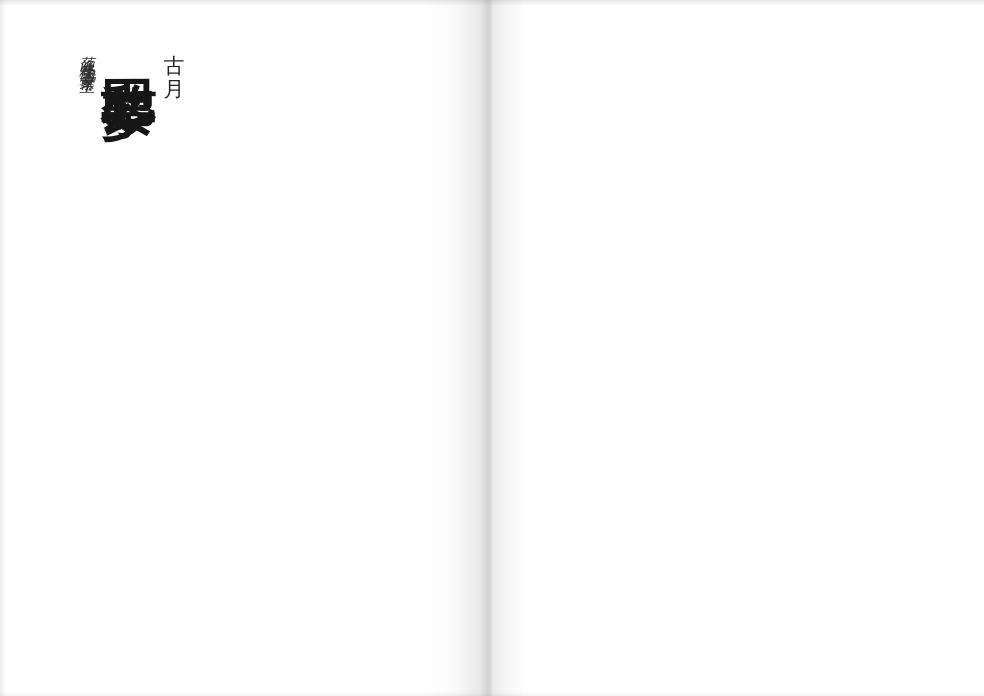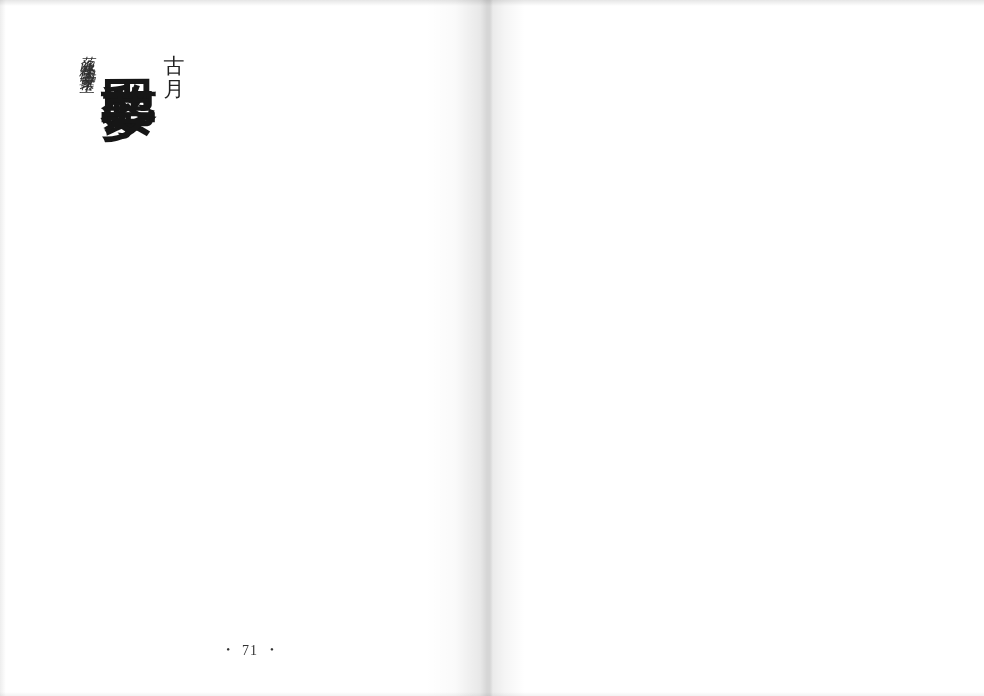--- a/index.html
+++ b/index.html
@@ -80,23 +80,20 @@
   <div class="right-page"></div>
 
   <div class="left-page">
 
     <div class="author v">古月</div>
 
     <div class="main-title v">巴黎夢</div>
 
     <div class="subtitle v">落魄終生的畫家常玉</div>
 
-    <div class="pagenum">
-      <span class="dot">•</span><span class="num">71</span><span class="dot">•</span>
-    </div>
 
   </div>
 
   <div class="gutter"></div>
   <div class="top-shade"></div>
   <div class="left-shade"></div>
   <div class="bottom-shade"></div>
 
 </div>
 

